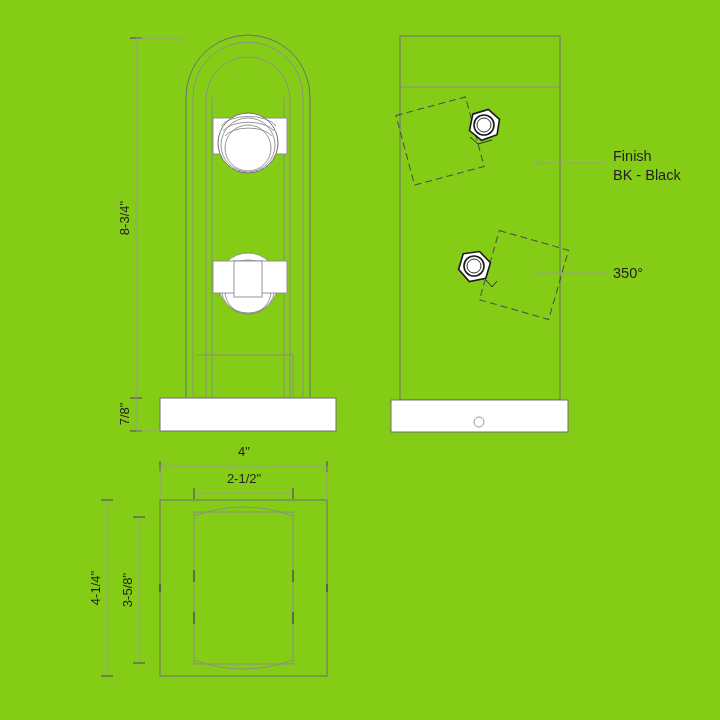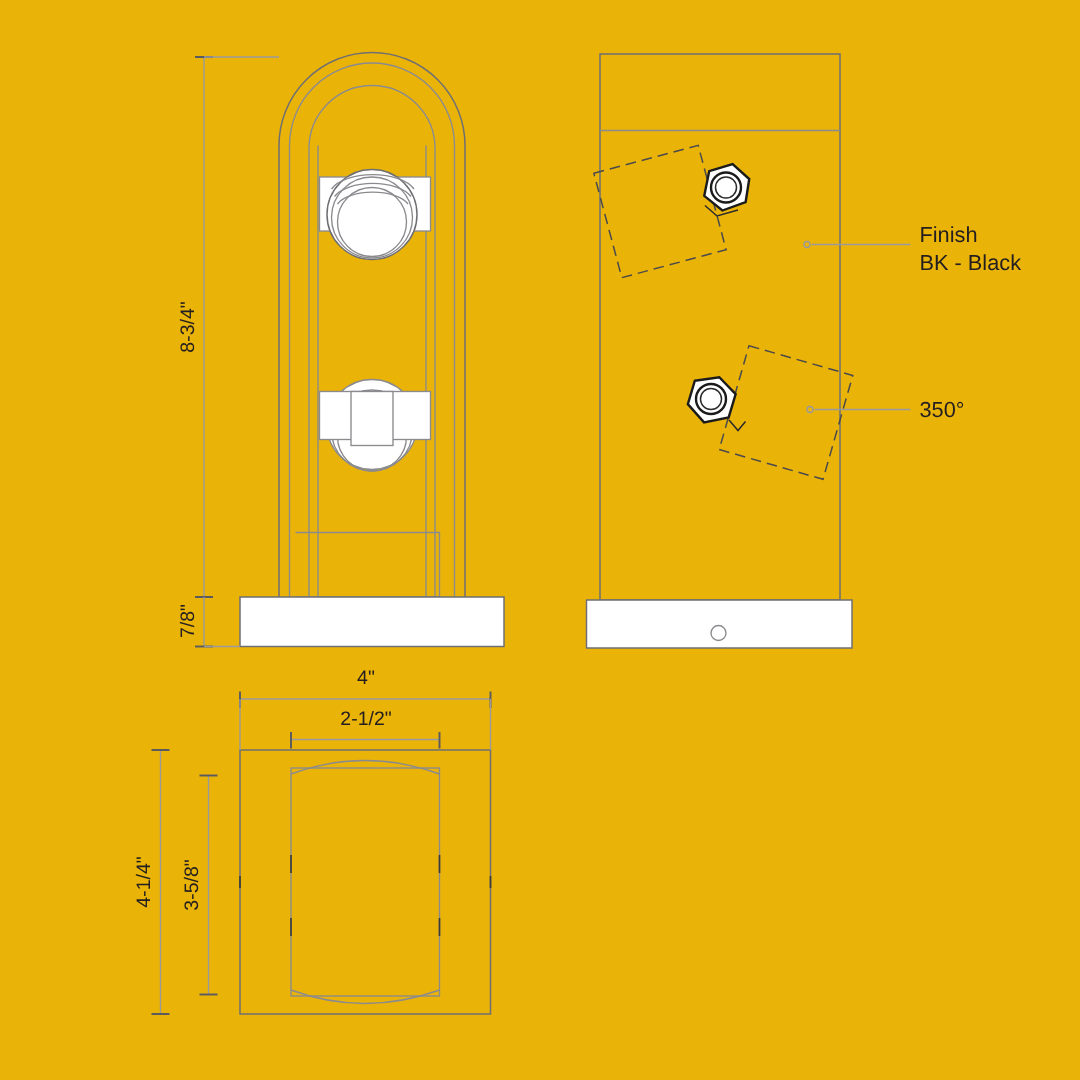--- a/index.html
+++ b/index.html
@@ -8,21 +8,21 @@
     padding: 0;
     background: #ffffff;
   }
   body {
     font-family: "Liberation Sans", sans-serif;
   }
   #sheet {
     position: relative;
     width: 720px;
     height: 720px;
-    background: #eab308;
+    background: #84cc16;
     overflow: hidden;
   }
   #drawing {
     position: absolute;
     left: 0;
     top: 0;
     width: 720px;
     height: 720px;
   }
   .dim-text {

